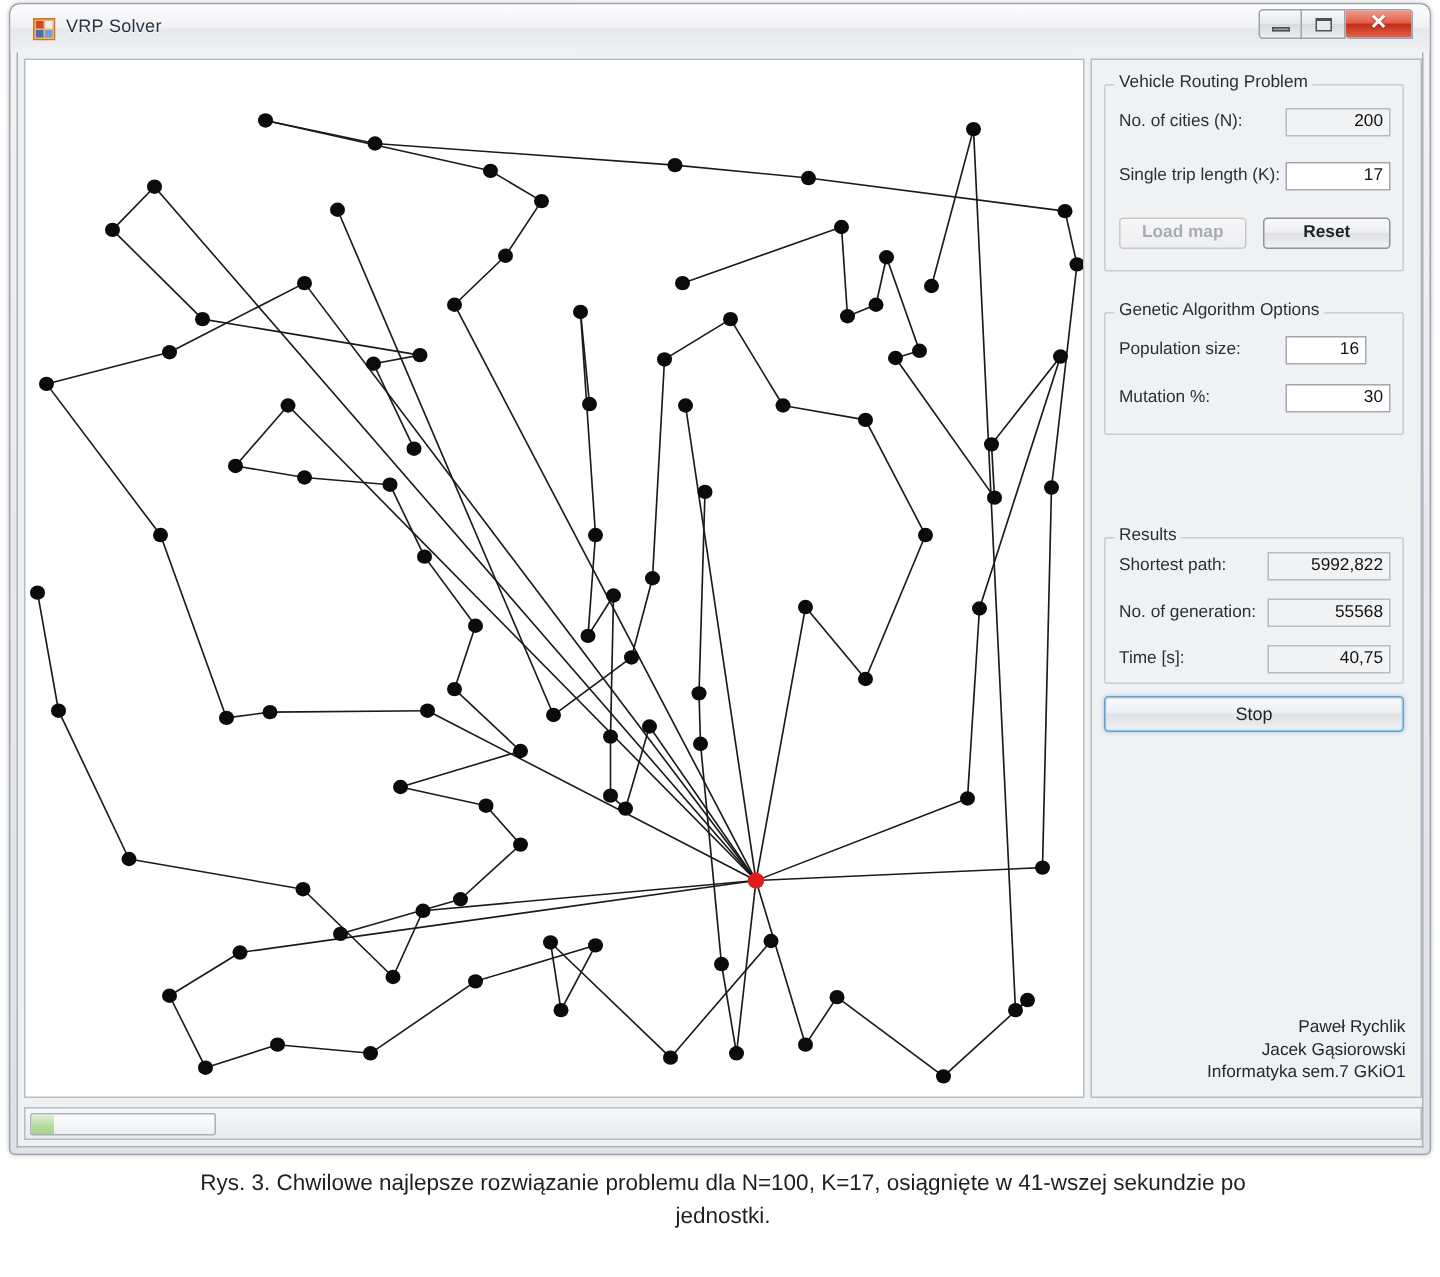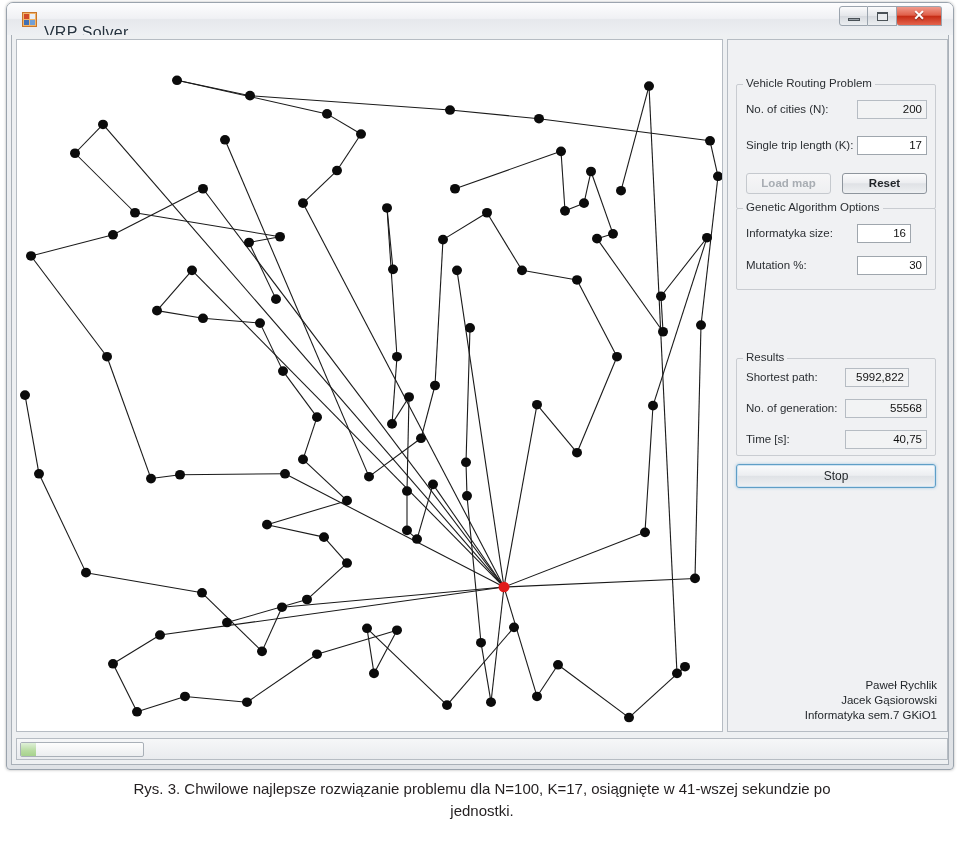--- a/index.html
+++ b/index.html
@@ -38,24 +38,23 @@
   #titlebar{
     position:absolute;left:0;top:0;right:0;height:32px;
     border-radius:6px 6px 0 0;
     background:linear-gradient(180deg,#fdfdfe 0%,#f0f1f4 48%,#e6e8ec 52%,#eef0f3 100%);
   }
   #app-icon{
     position:absolute;left:15px;top:9px;width:15px;height:15px;
   }
   #title-text{
     position:absolute;left:37px;top:7px;
-    font-size:16px;color:#26333f;
+    font-size:12px;color:#26333f;
     text-shadow:0 1px 0 #ffffff;
     letter-spacing:.2px;
-    margin-top:14px;
   }
   .winbtn{
     position:absolute;top:3px;height:20px;
     border:1px solid #9ba4ae;
     box-sizing:border-box;
     cursor:default;
   }
   #btn-min{left:832px;width:29px;border-radius:3px 0 0 3px;
     background:linear-gradient(180deg,#fbfbfc,#e4e6ea 49%,#d6d9de 51%,#eceef1);}
   #btn-max{left:861px;width:29px;border-left:none;
@@ -431,49 +430,49 @@
             <circle cx="520" cy="380" r="5" fill="#0b0b0b"></circle>
           </g>
         <g id="depot-layer">
             <circle cx="487" cy="570" r="5.5" fill="#e01b1b"></circle>
           </g>
       </svg>
     </div>
 
     <div id="side-panel">
 
-      <div class="groupbox" style="top:16px;height:125px;margin-top:28px;">
+      <div class="groupbox" style="top:16px;height:125px;">
         <span class="group-title">Vehicle Routing Problem</span>
 
         <span class="row-label" style="top:18px;">No. of cities (N):</span>
         <span class="tbox readonly" style="left:120px;top:15px;width:70px;">200</span>
 
         <span class="row-label" style="top:54px;">Single trip length (K):</span>
         <span class="tbox" style="left:120px;top:51px;width:70px;">17</span>
 
         <span class="btn disabled" style="left:9px;top:88px;width:85px;">Load map</span>
         <span class="btn" style="left:105px;top:88px;width:85px;">Reset</span>
       </div>
 
       <div class="groupbox" style="top:168px;height:82px;">
         <span class="group-title">Genetic Algorithm Options</span>
 
-        <span class="row-label" style="top:18px;">Informatyka size:</span>
+        <span class="row-label" style="top:18px;">Population size:</span>
         <span class="tbox" style="left:120px;top:15px;width:54px;">16</span>
 
         <span class="row-label" style="top:50px;">Mutation %:</span>
         <span class="tbox" style="left:120px;top:47px;width:70px;">30</span>
       </div>
 
 
       <div class="groupbox" style="top:318px;height:98px;">
         <span class="group-title">Results</span>
 
         <span class="row-label" style="top:12px;">Shortest path:</span>
-        <span class="tbox readonly" style="left:108px;top:9px;width:64px;">5992,822</span>
+        <span class="tbox readonly" style="left:108px;top:9px;width:82px;">5992,822</span>
 
         <span class="row-label" style="top:43px;">No. of generation:</span>
         <span class="tbox readonly" style="left:108px;top:40px;width:82px;">55568</span>
 
         <span class="row-label" style="top:74px;">Time [s]:</span>
         <span class="tbox readonly" style="left:108px;top:71px;width:82px;">40,75</span>
       </div>
 
       <div id="btn-stop">Stop</div>
 

